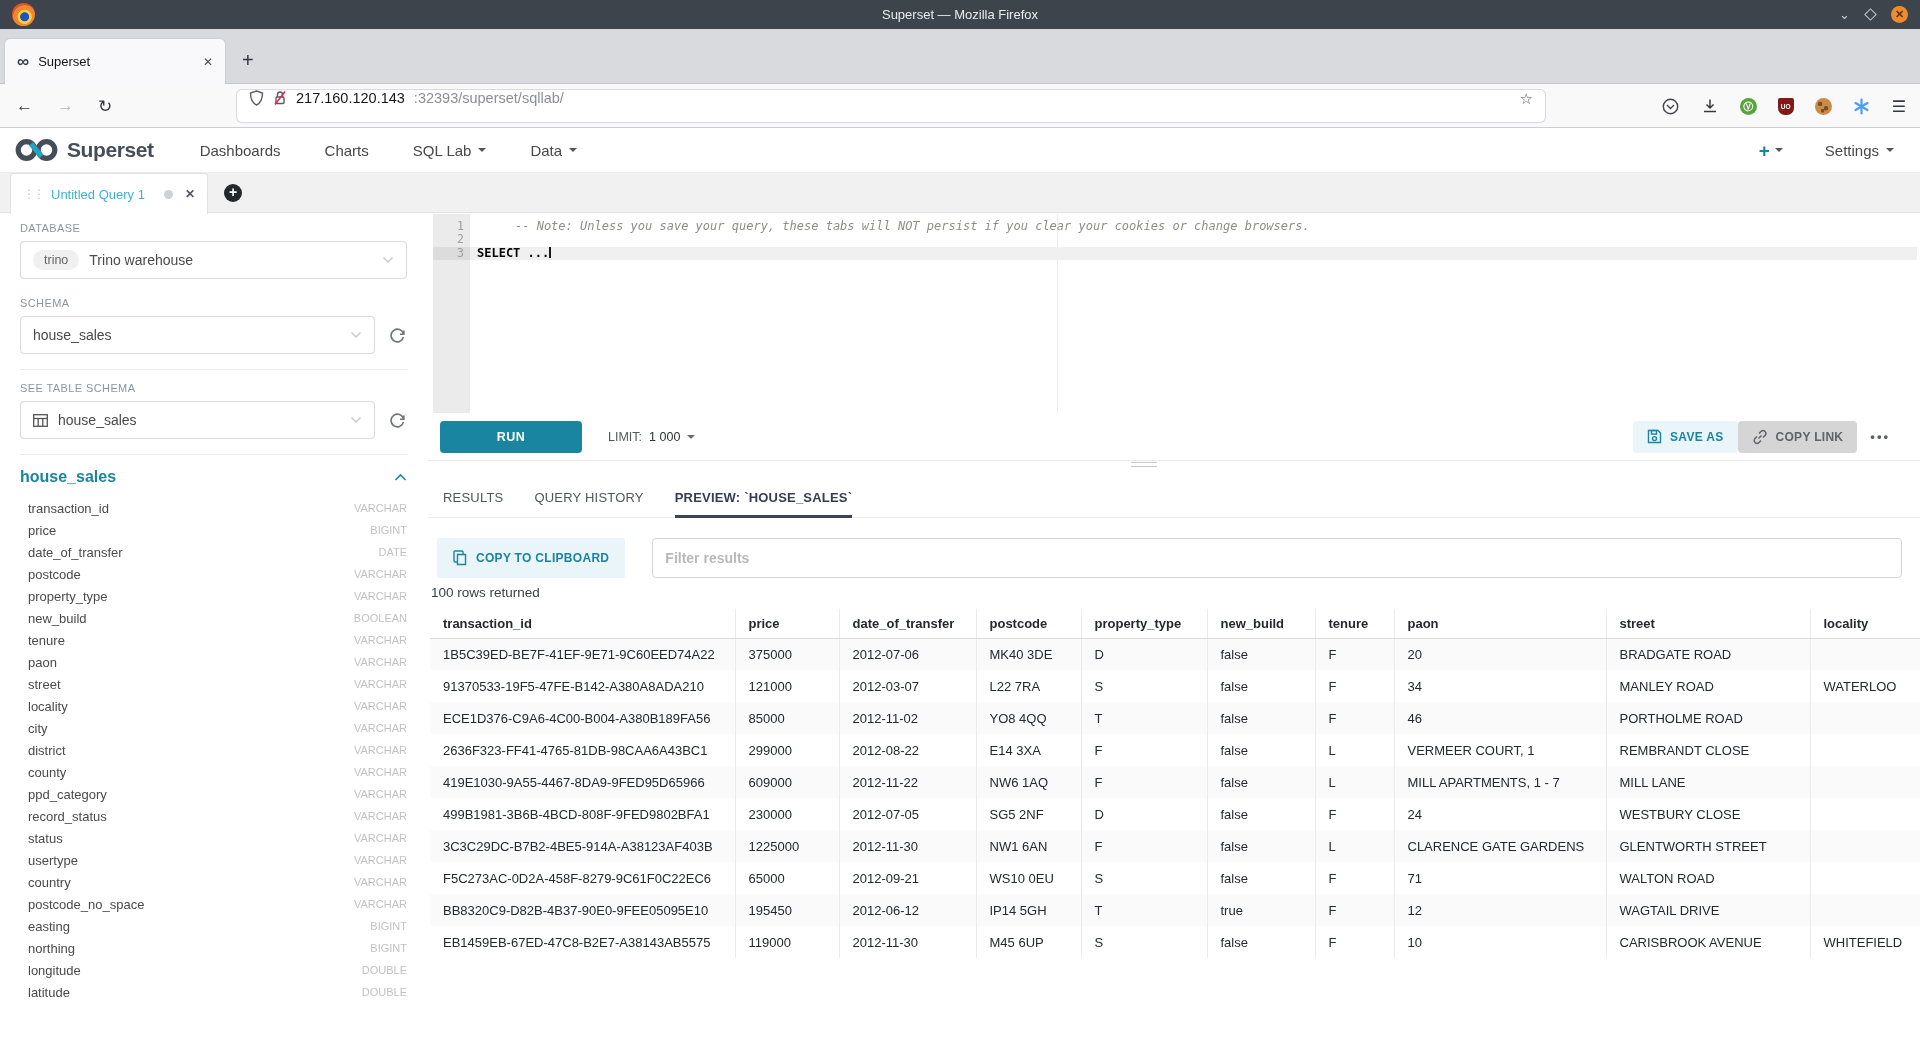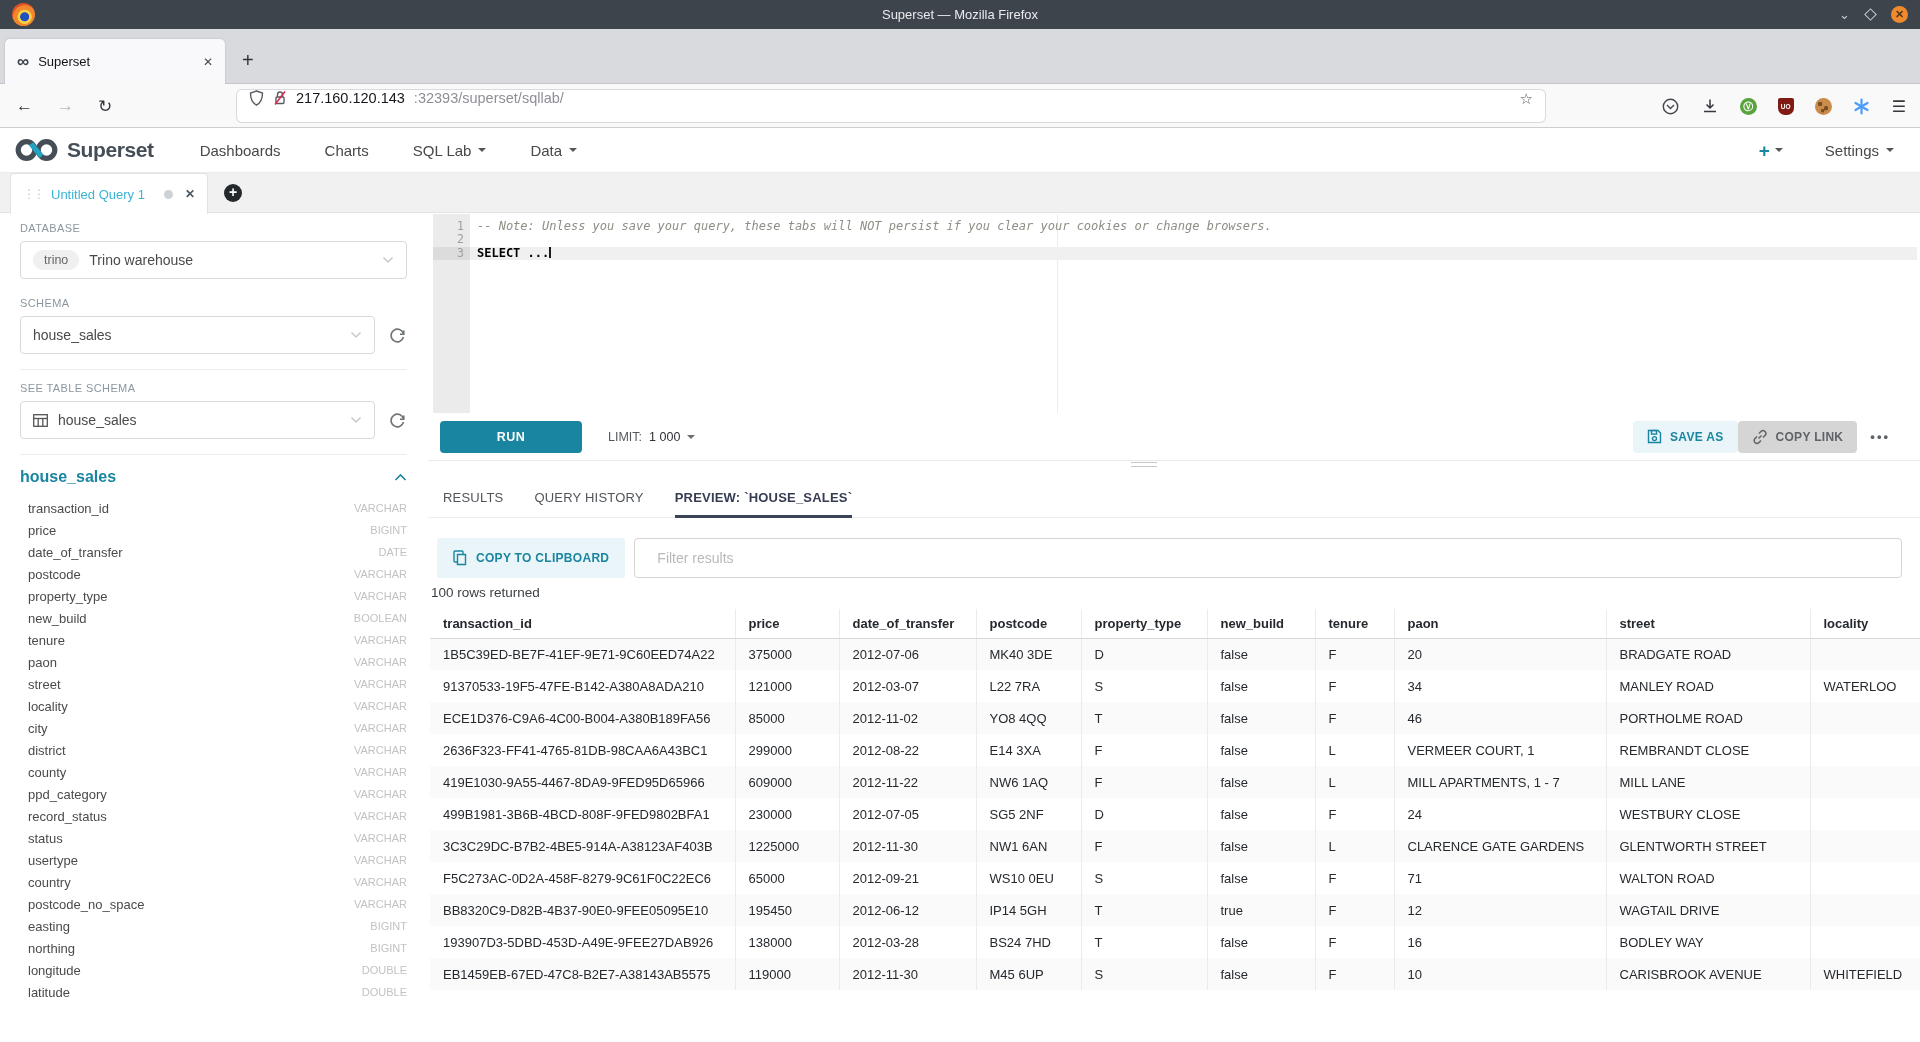--- a/index.html
+++ b/index.html
@@ -86,21 +86,21 @@
 
   
   .main { position:absolute; left:428px; top:214px; right:0; bottom:0; background:#fff; }
   .editor { position:absolute; left:5px; top:0; right:3px; height:199px; font-family:"DejaVu Sans Mono", monospace; }
   .gutter-bg { position:absolute; left:0; top:0; width:37px; height:100%; background:#ebebeb; }
   .print-margin { position:absolute; left:624px; top:0; bottom:0; width:1px; background:#ededed; }
   .ed-lines { position:absolute; left:0; top:6px; right:0; }
   .ed-line { display:flex; height:13.4px; line-height:13.4px; }
   .ed-num { width:37px; text-align:right; padding-right:6px; font-size:11.5px; color:#9e9e9e; }
   .ed-code { flex:1; padding-left:7px; font-size:12px; white-space:pre; color:#000; font-weight:bold; }
-  .ed-line.comment .ed-code { color:#8d8f84; font-style:italic; font-weight:normal; }
+  .ed-line.comment .ed-code { color:#8d8f84; font-style:italic; font-weight:normal;margin-left:38px; }
   .ed-line.active { background:#f0f0f0; }
   .ed-line.active .ed-num { background:#dcdcdc; }
   .cursor { display:inline-block; width:1.5px; height:11px; background:#1a1a1a; vertical-align:-1px; }
 
   
   .run-toolbar { position:absolute; left:0; top:199px; right:0; height:48px; border-bottom:1px solid #e9e9e9; display:flex; align-items:center; padding:0 30px 0 12px; background:#fff; }
   .run-btn { width:142px; height:32px; background:#1a85a0; color:#fff; border:none; border-radius:4px; font-weight:bold; font-size:12.5px; letter-spacing:.4px; font-family:inherit; }
   .limit { margin-left:26px; display:flex; align-items:center; gap:7px; font-size:12.5px; color:#54585c; }
   .limit-val { color:#2e3236; }
   .limit .caret { border-top-color:#6a6e72; }
@@ -112,23 +112,23 @@
   .drag-handle { position:absolute; top:248px; left:703px; width:26px; }
   .drag-handle div { height:0; border-top:1.5px solid #c7c7c7; margin-bottom:2.5px; }
 
   
   .res-tabs { position:absolute; left:0; top:262px; right:0; height:42px; border-bottom:1px solid #ececec; display:flex; gap:31px; padding-left:15px; align-items:flex-end; }
   .res-tab { font-size:13px; color:#51555a; padding-bottom:12px; position:relative; letter-spacing:.2px; }
   .res-tab.active { color:#363d52; font-weight:bold; }
   .res-tab.active::after { content:""; position:absolute; left:0; right:0; bottom:-1px; height:3px; background:#3b4357; }
 
   
-  .copy-row { position:absolute; left:9px; top:324px; right:18px; height:40px; display:flex; gap:9px; }
+  .copy-row { position:absolute; left:9px; top:324px; right:18px; height:40px; display:flex; gap:27px; }
   .copy-btn { height:40px; padding:0 16px; background:#e9f5f9; color:#1a85a0; border:none; border-radius:2px; font-weight:bold; font-size:12px; letter-spacing:.3px; display:flex; align-items:center; gap:9px; font-family:inherit; }
-  .filter { flex:1; border:1px solid #d4d4d4; border-radius:4px; font-size:14px; color:#333; padding:0 22px; font-family:inherit; }
+  .filter { flex:1; border:1px solid #d4d4d4; border-radius:4px; font-size:14px; color:#333; padding:0 12px; font-family:inherit;font-weight:bold; }
   .filter::placeholder { color:#b9b9b9; }
   .rows-returned { position:absolute; left:3px; top:371px; font-size:13.5px; color:#3a3f44; }
 
   
   .grid-wrap { position:absolute; left:2px; top:395px; right:0; }
   table.grid { border-collapse:collapse; table-layout:fixed; width:1490px; }
   .grid th, .grid td { height:32px; padding:0 8px 0 13px; border-right:1px solid #ebebeb; font-size:13px; color:#25292e; text-align:left; white-space:nowrap; overflow:hidden; font-weight:normal; }
   .grid th { height:29px; font-weight:bold; border-bottom:1px solid #d8d8d8; background:#fff; }
   .grid tbody tr:nth-child(odd) { background:#fafafa; }
 
@@ -621,32 +621,20 @@
               <td>2012-06-12</td>
               <td>IP14 5GH</td>
               <td>T</td>
               <td>true</td>
               <td>F</td>
               <td>12</td>
               <td>WAGTAIL DRIVE</td>
               <td></td>
             </tr>
             <tr>
-              <td>193907D3-5DBD-453D-A49E-9FEE27DAB926</td>
-              <td>138000</td>
-              <td>2012-03-28</td>
-              <td>BS24 7HD</td>
-              <td>T</td>
-              <td>false</td>
-              <td>F</td>
-              <td>16</td>
-              <td>BODLEY WAY</td>
-              <td></td>
-            </tr>
-            <tr>
               <td>EB1459EB-67ED-47C8-B2E7-A38143AB5575</td>
               <td>119000</td>
               <td>2012-11-30</td>
               <td>M45 6UP</td>
               <td>S</td>
               <td>false</td>
               <td>F</td>
               <td>10</td>
               <td>CARISBROOK AVENUE</td>
               <td>WHITEFIELD</td>

